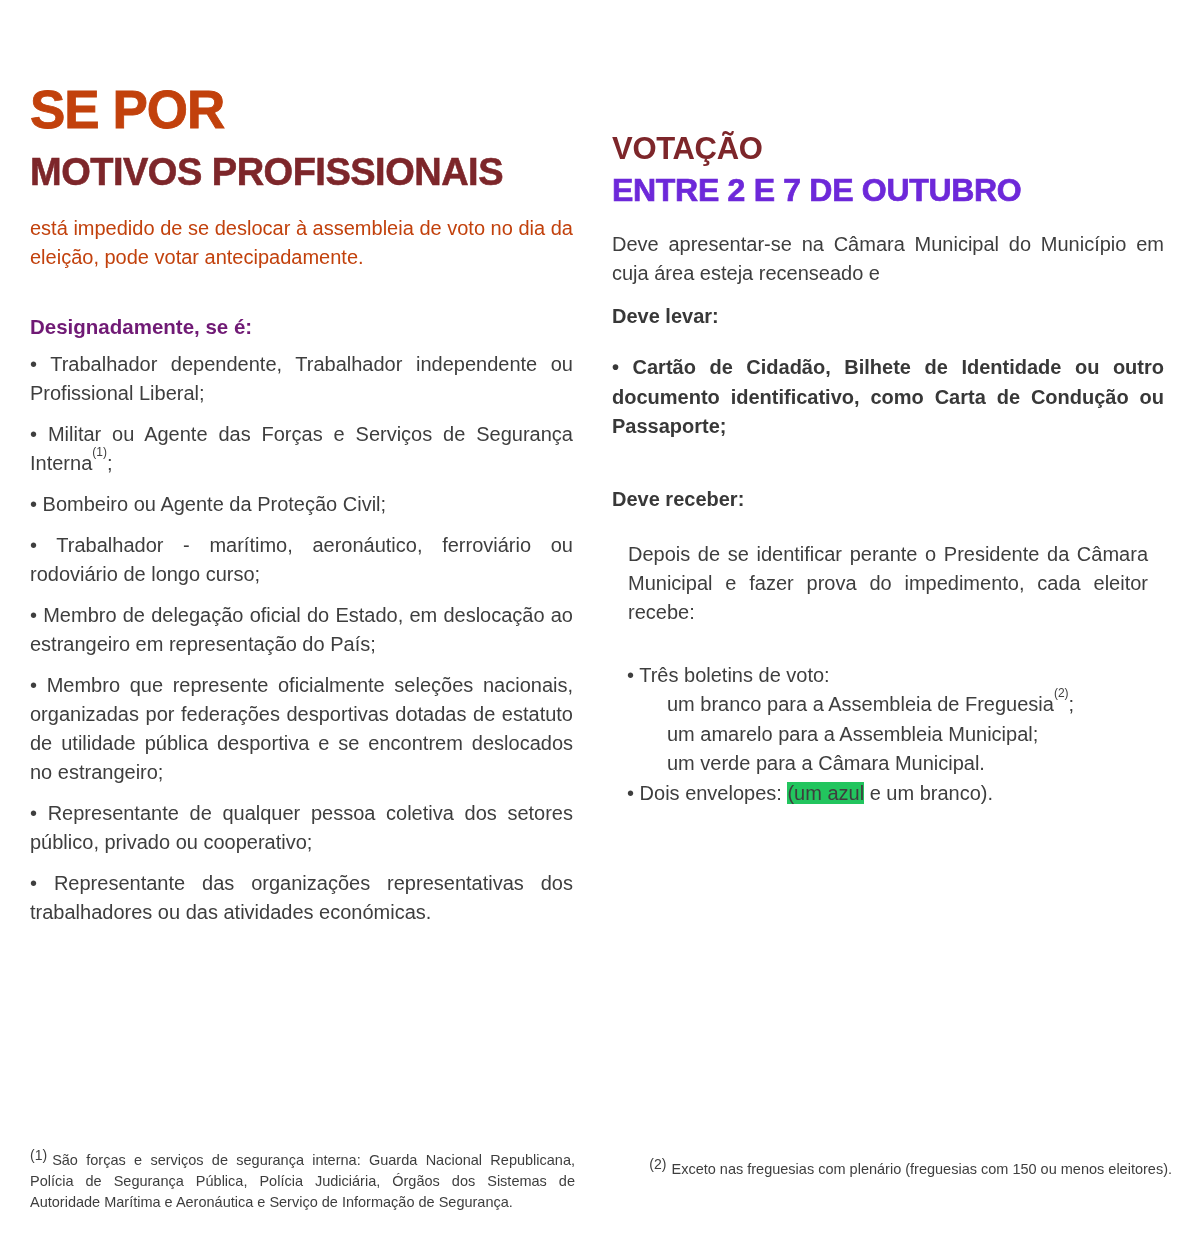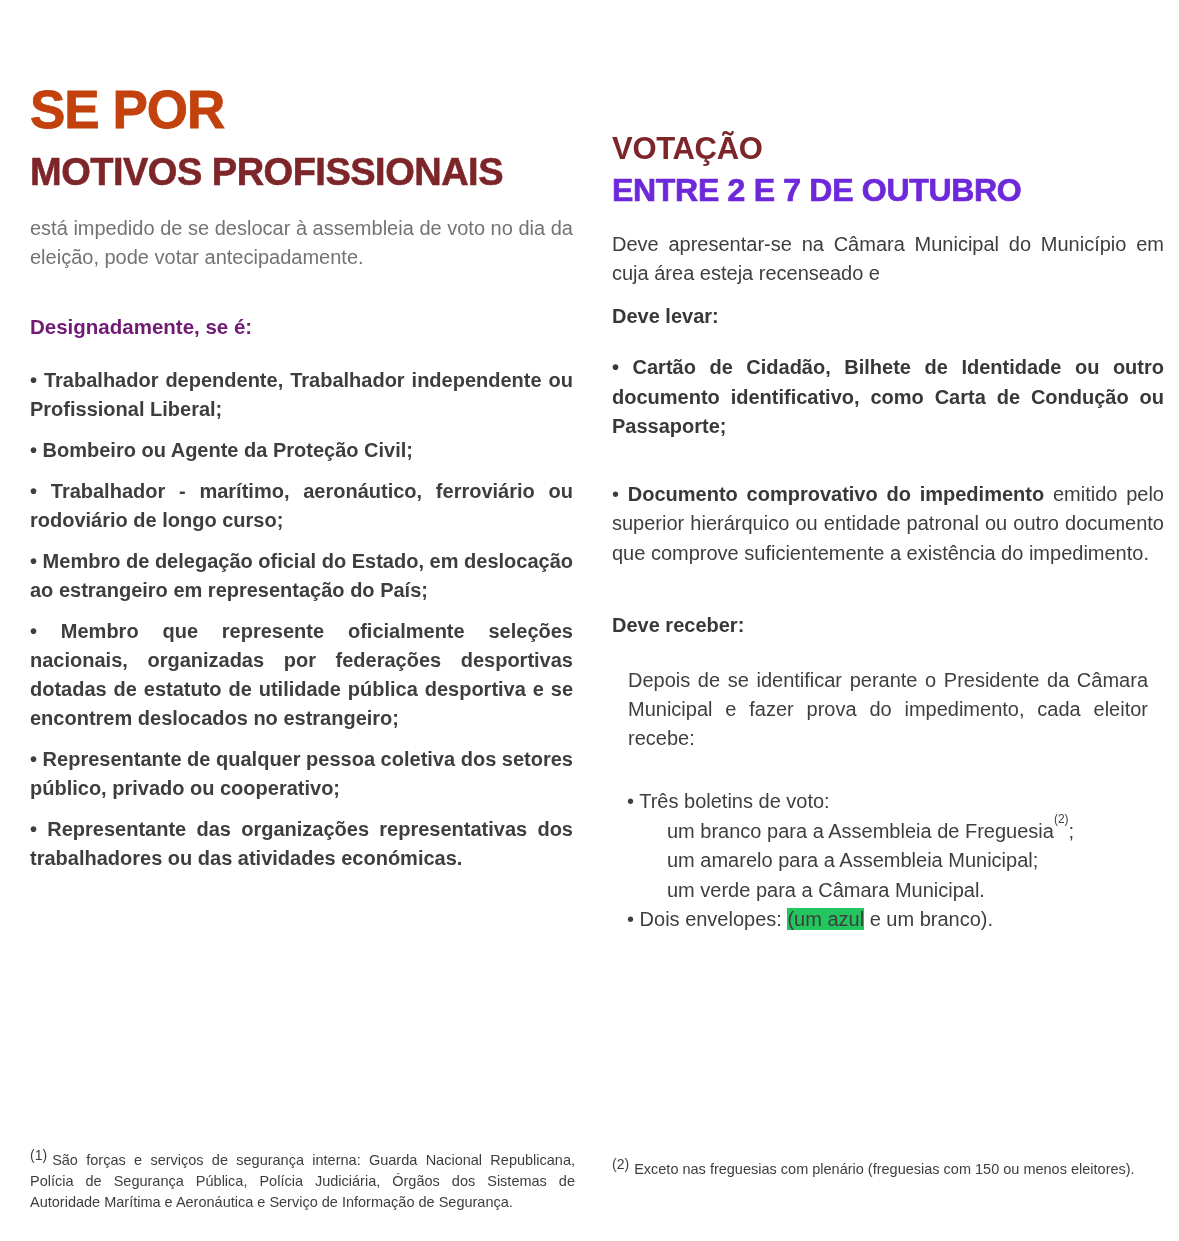--- a/index.html
+++ b/index.html
@@ -23,27 +23,27 @@
     color:#c2410c; letter-spacing:-1px;
     -webkit-text-stroke:0.8px currentColor;
   }
   .title-sub {
     margin:16px 0 0; font-size:38px; line-height:40px; font-weight:700;
     color:#7d262a; letter-spacing:-0.5px;
     -webkit-text-stroke:0.6px currentColor;
   }
   .intro {
     margin:22px 0 0; font-size:20px; line-height:29px;
-    text-align:justify; color:#737373;
+    text-align:justify; color:#c2410c;
   }
   .subheading {
     margin:42px 0 0; font-size:20.5px; line-height:26px;
     font-weight:700; color:#701a75;
   }
-  .bullets { margin-top:26px;font-weight:bold; }
+  .bullets { margin-top:10px; }
   .bullets p {
     margin:12px 0 0; font-size:20px; line-height:29px;
     text-align:justify; color:#3e3e3e;
   }
   .bullets p:first-child { margin-top:0; }
 
   sup.ref {
     font-size:0.60em; line-height:0;
     position:relative; top:-0.55em;
   }
@@ -77,21 +77,21 @@
     margin:28px 16px 0; font-size:20px; line-height:29px;
     text-align:justify;
   }
   .receive-list { margin-top:34px; font-size:20px; line-height:29.5px; }
   .receive-list .li  { padding-left:15px; }
   .receive-list .sub { padding-left:55px; }
   .hl { background:#22c55e; }
 
   
   .footnote {
-    position:absolute; font-size:14.5px; line-height:21px; color:#3e3e3e;
+    position:absolute; font-size:14.5px; line-height:21px; color:#3e3e3e;text-align:right;
   }
   .footnote-left  { left:30px;  top:1150px; width:545px; text-align:justify; }
   .footnote-right { left:612px; top:1159px; width:560px; }
   .fn-marker { position:relative; top:-5px; font-size:14px; }
   .fn-text   { padding-left:5px; }
 </style>
 </head>
 <body>
 
 <div class="page">
@@ -99,40 +99,40 @@
   <div class="col-left">
     <h1 class="title-main">SE POR</h1>
     <h2 class="title-sub">MOTIVOS PROFISSIONAIS</h2>
 
     <p class="intro">está impedido de se deslocar à assembleia de voto no dia da eleição, pode votar antecipadamente.</p>
 
     <p class="subheading">Designadamente, se é:</p>
 
     <div class="bullets">
       <p>• Trabalhador dependente, Trabalhador independente ou Profissional Liberal;</p>
+      <p><span>• Militar ou Agente das Forças e Serviços de Segurança Interna</span><sup class="ref">(1)</sup><span>;</span></p>
       <p>• Bombeiro ou Agente da Proteção Civil;</p>
       <p>• Trabalhador - marítimo, aeronáutico, ferroviário ou rodoviário de longo curso;</p>
       <p>• Membro de delegação oficial do Estado, em deslocação ao estrangeiro em representação do País;</p>
       <p>• Membro que represente oficialmente seleções nacionais, organizadas por federações desportivas dotadas de estatuto de utilidade pública desportiva e se encontrem deslocados no estrangeiro;</p>
       <p>• Representante de qualquer pessoa coletiva dos setores público, privado ou cooperativo;</p>
       <p>• Representante das organizações representativas dos trabalhadores ou das atividades económicas.</p>
     </div>
   </div>
 
   <div class="col-right">
     <h3 class="r-title1">VOTAÇÃO</h3>
     <h3 class="r-title2">ENTRE 2 E 7 DE OUTUBRO</h3>
 
     <p class="r-intro">Deve apresentar-se na Câmara Municipal do Município em cuja área esteja recenseado e</p>
 
     <p class="section-heading">Deve levar:</p>
 
     <p class="r-bullet"><span class="b">• Cartão de Cidadão, Bilhete de Identidade ou outro documento identificativo, como Carta de Condução ou Passaporte;</span></p>
 
-    <p class="r-bullet"><span>• </span><span class="b">Documento comprovativo do impedimento</span><span> emitido pelo superior hierárquico ou entidade patronal ou outro documento que comprove suficientemente a existência do impedimento.</span></p>
 
     <p class="section-heading receber-heading">Deve receber:</p>
 
     <p class="receber-intro">Depois de se identificar perante o Presidente da Câmara Municipal e fazer prova do impedimento, cada eleitor recebe:</p>
 
     <div class="receive-list">
       <div class="li">• Três boletins de voto:</div>
       <div class="sub"><span>um branco para a Assembleia de Freguesia</span><sup class="ref">(2)</sup><span>;</span></div>
       <div class="sub">um amarelo para a Assembleia Municipal;</div>
       <div class="sub">um verde para a Câmara Municipal.</div>

